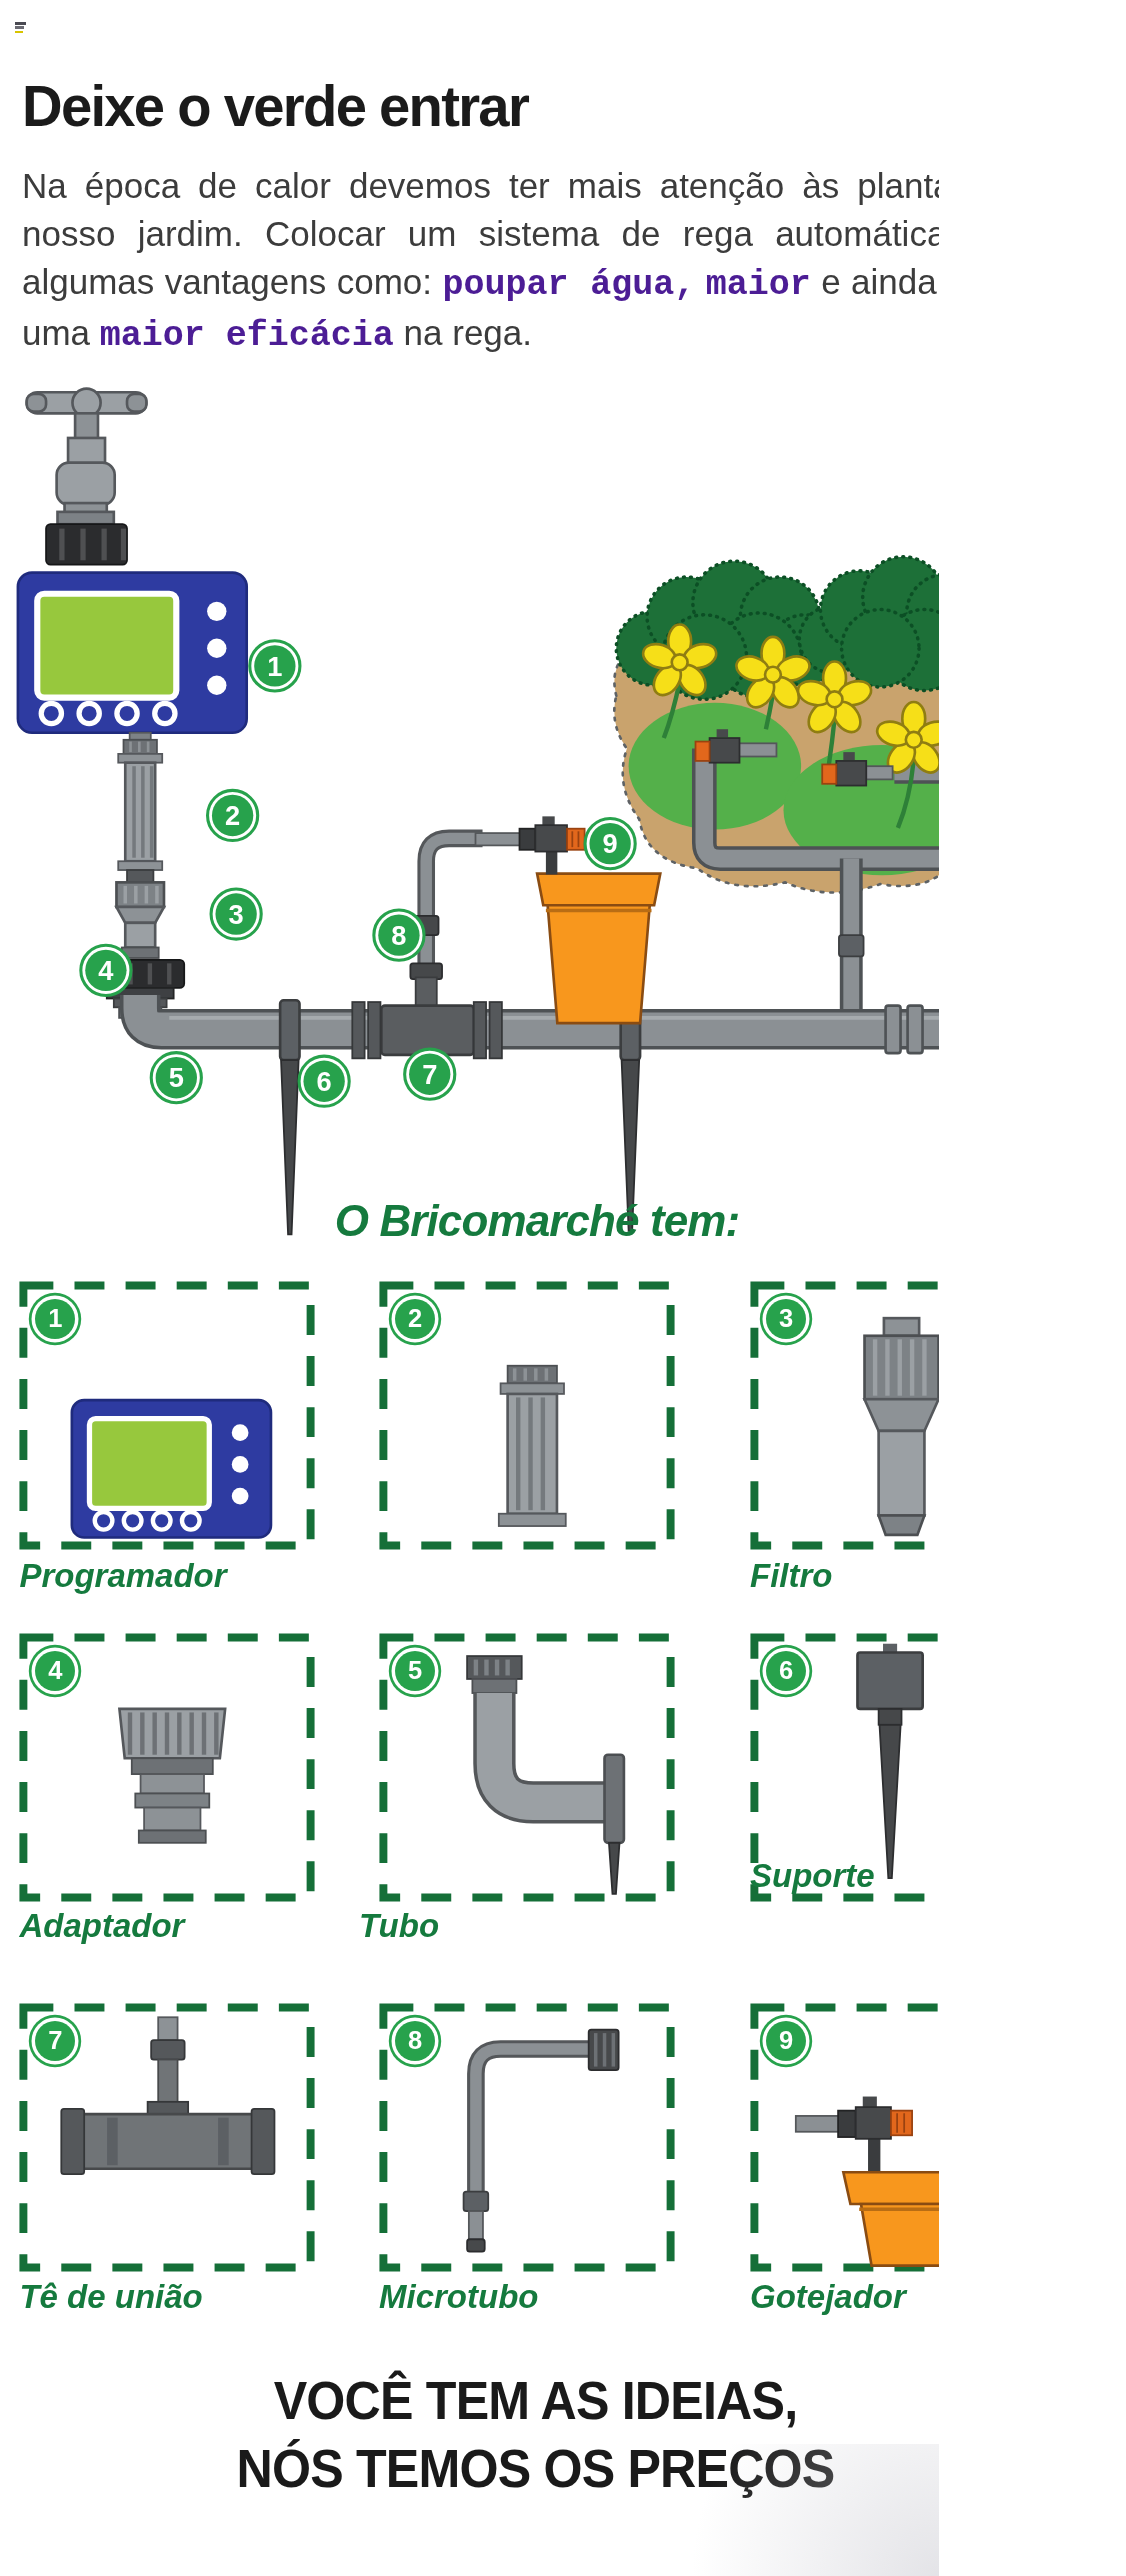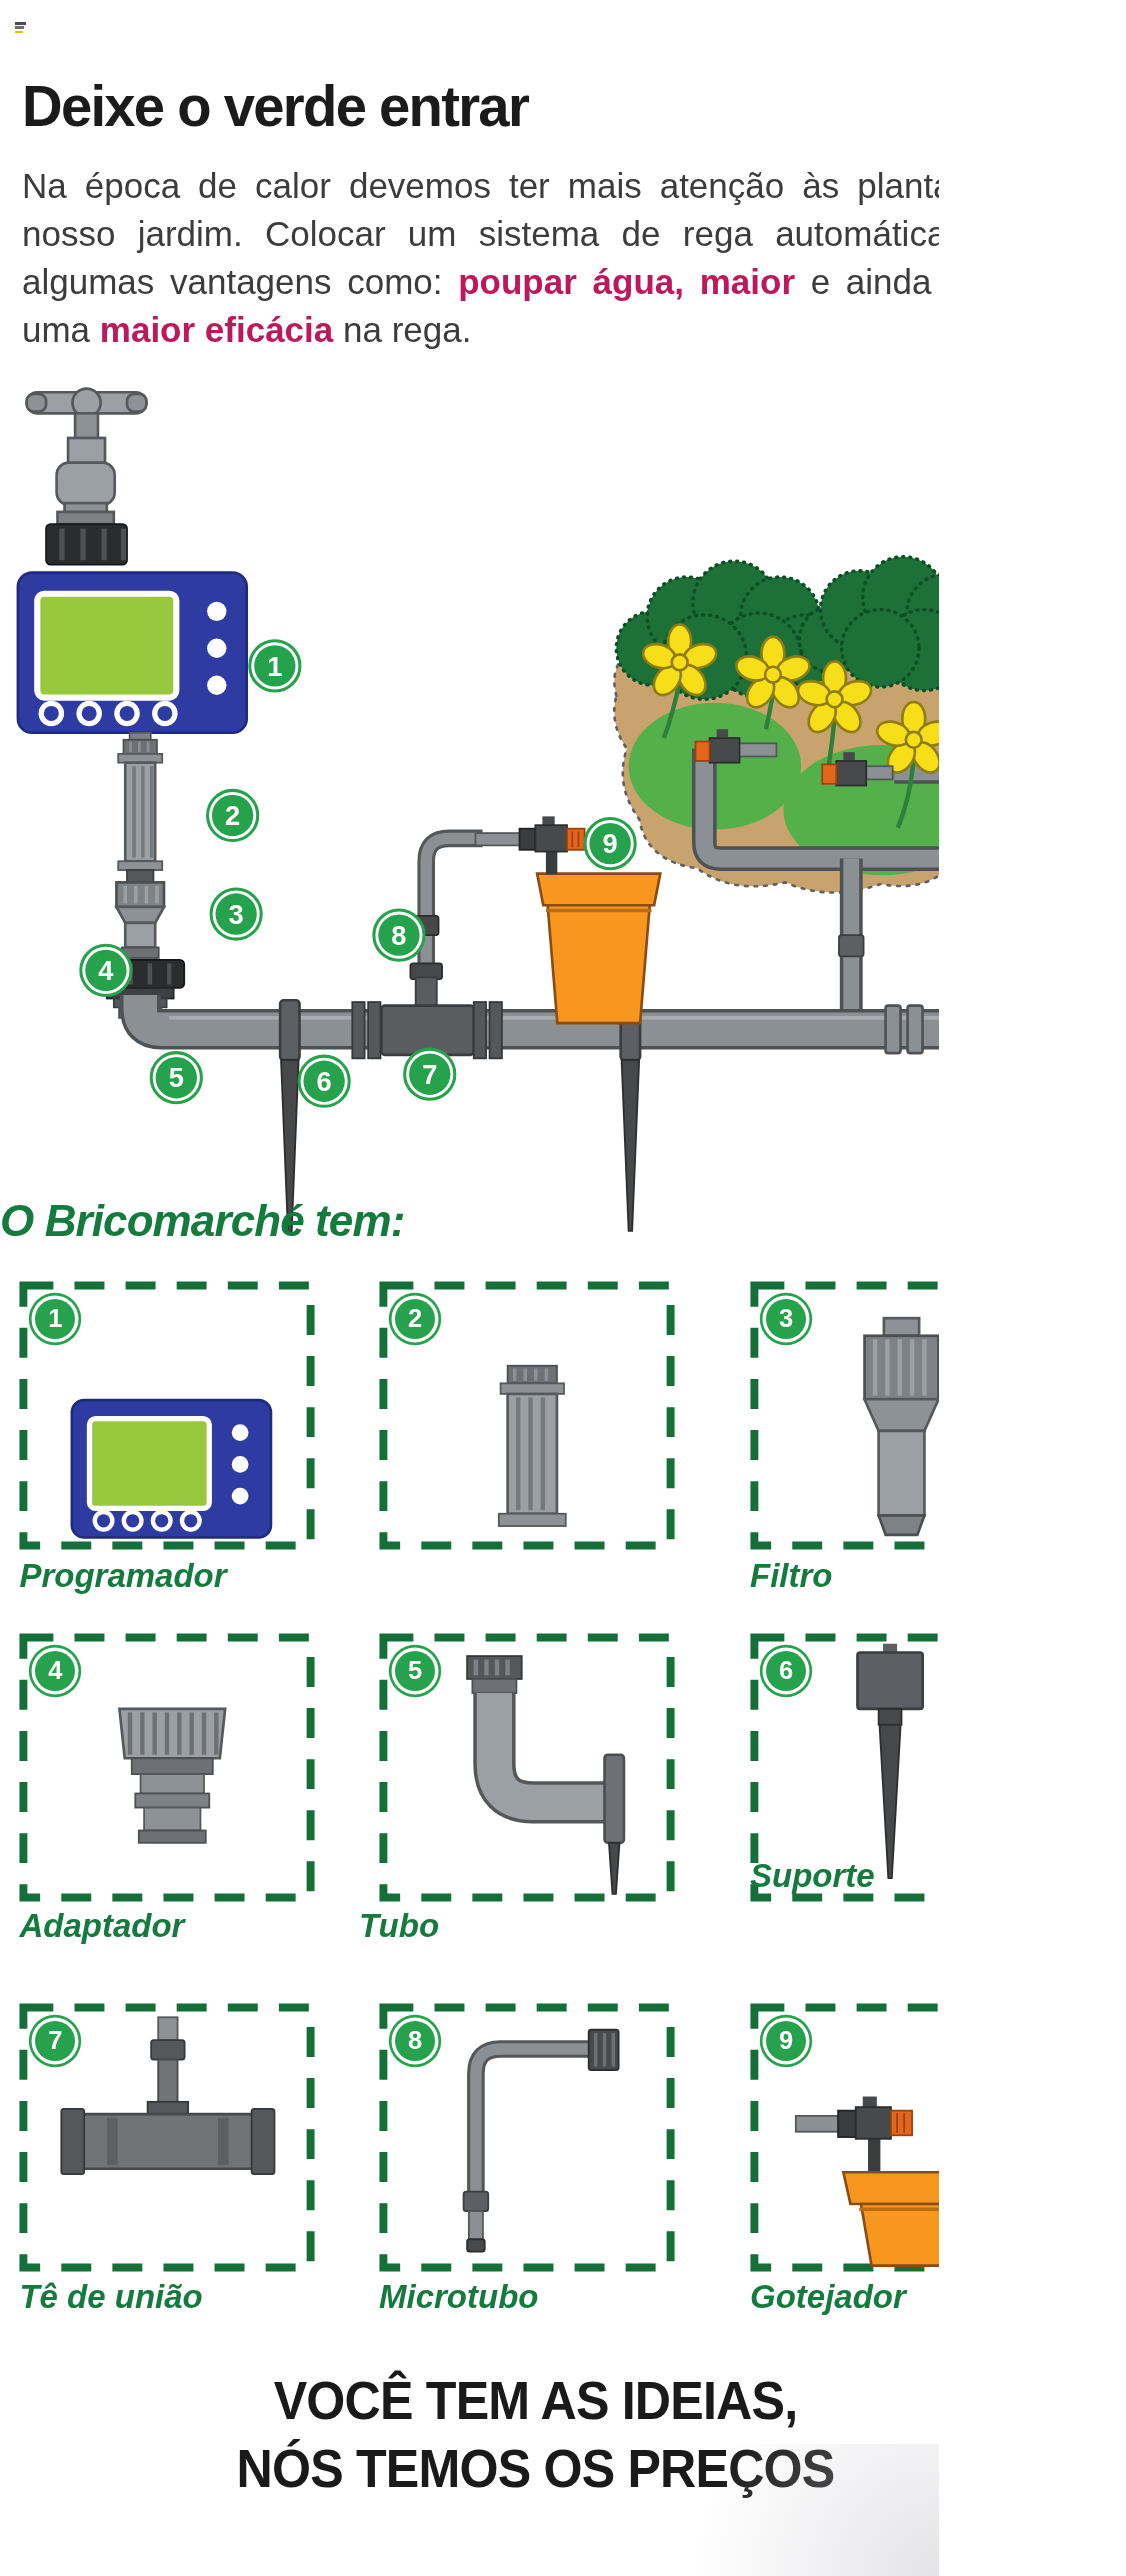--- a/index.html
+++ b/index.html
@@ -12,25 +12,25 @@
   .top-glyph .b1{width:10.6px;height:2.6px;background:#4a4a52;margin-bottom:1.8px;}
   .top-glyph .b2{width:8.8px;height:2.6px;background:#6a6a72;margin-bottom:1.8px;}
   .top-glyph .b3{width:8px;height:2.6px;background:#d8c400;}
 
   .title{left:22px;top:72px;width:880px;
          font-size:58px;font-weight:bold;letter-spacing:-1.8px;color:#1b1b1b;
          transform:scaleX(.97);transform-origin:left top;white-space:nowrap;}
 
   .intro{left:22px;top:162px;width:1005px;font-size:35px;line-height:48px;color:#3c3c3c;
          text-align:justify;}
-  .intro .b{font-weight:bold;color:#be185d;}
+  .intro .b{font-weight:bold;color:#4c1d95;font-family:Liberation Mono, monospace;}
 
   .diagram-svg{left:0;top:379px;}
 
-  .catalog-heading{left:0;top:1196px;width:1074px;text-align:left;
+  .catalog-heading{left:0;top:1196px;width:1074px;text-align:center;
          font-size:44px;font-weight:bold;font-style:italic;letter-spacing:-0.9px;color:#157a3e;}
 
   .card{position:absolute;width:296px;height:269px;}
   .card svg.border-svg{position:absolute;left:0;top:0;}
   .card svg.art{position:absolute;left:0;top:0;}
   .gbadge{position:absolute;left:16px;top:17.6px;width:40px;height:40px;border-radius:50%;
           background:#27a24c;box-shadow:0 0 0 3.5px #ffffff,0 0 0 6.2px #27a24c;
           display:flex;align-items:center;justify-content:center;
           color:#ffffff;font-size:25.5px;font-weight:bold;}
   .card-label{position:absolute;width:296px;text-align:left;

